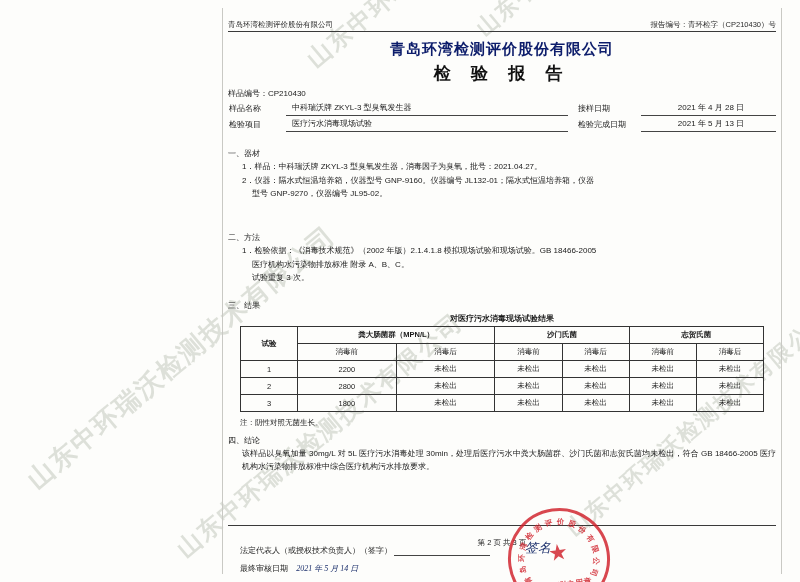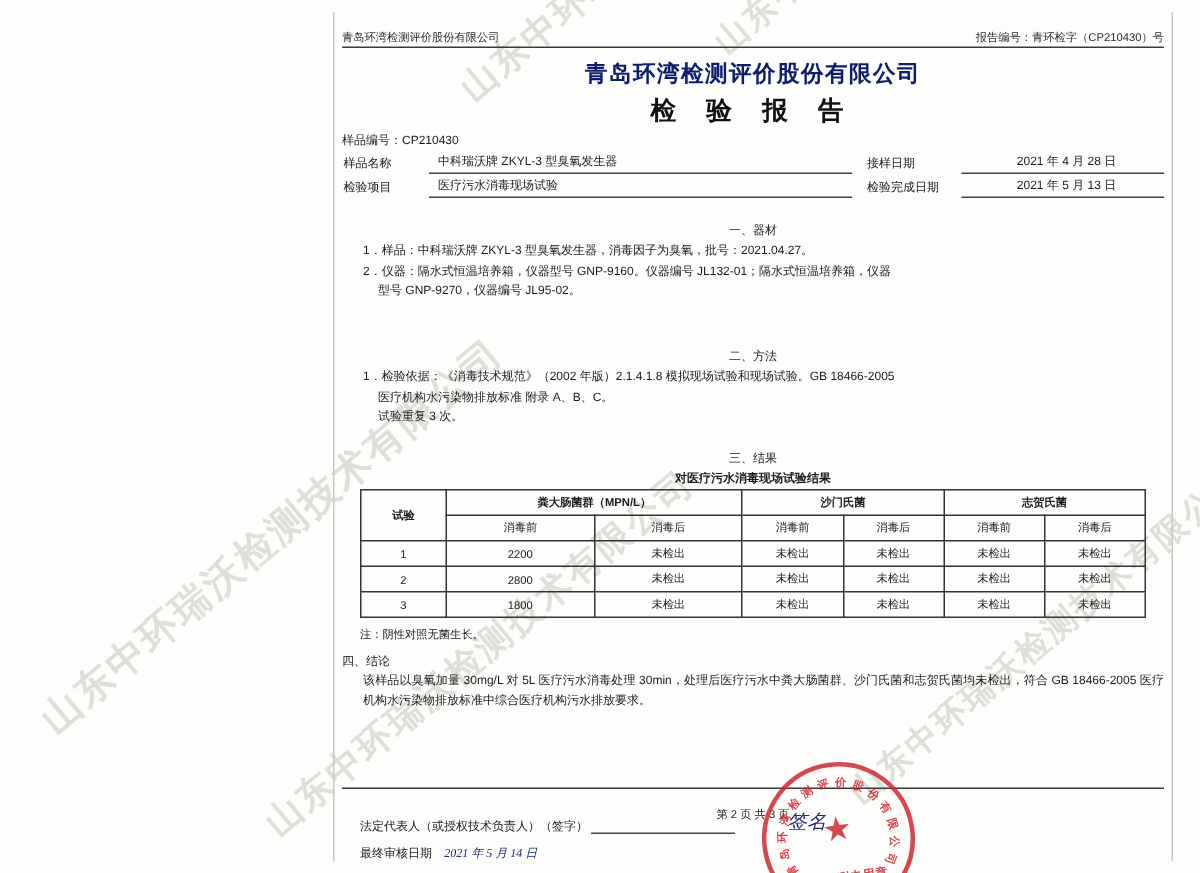--- a/index.html
+++ b/index.html
@@ -123,21 +123,21 @@
     text-align: center;
   }
 
   .sec {
     position: absolute;
     left: 228px;
     width: 548px;
     font-size: 8px;
     line-height: 1.55;
   }
-  .sec .h { margin-bottom: 1px; text-align: center; }
+  .sec .h { margin-bottom: 1px; }
   .sec p {
     margin: 0 0 1px 0;
     text-indent: 0;
     padding-left: 14px;
   }
   .sec p.sub { padding-left: 24px; }
 
   
   .rescap {
     position: absolute;

